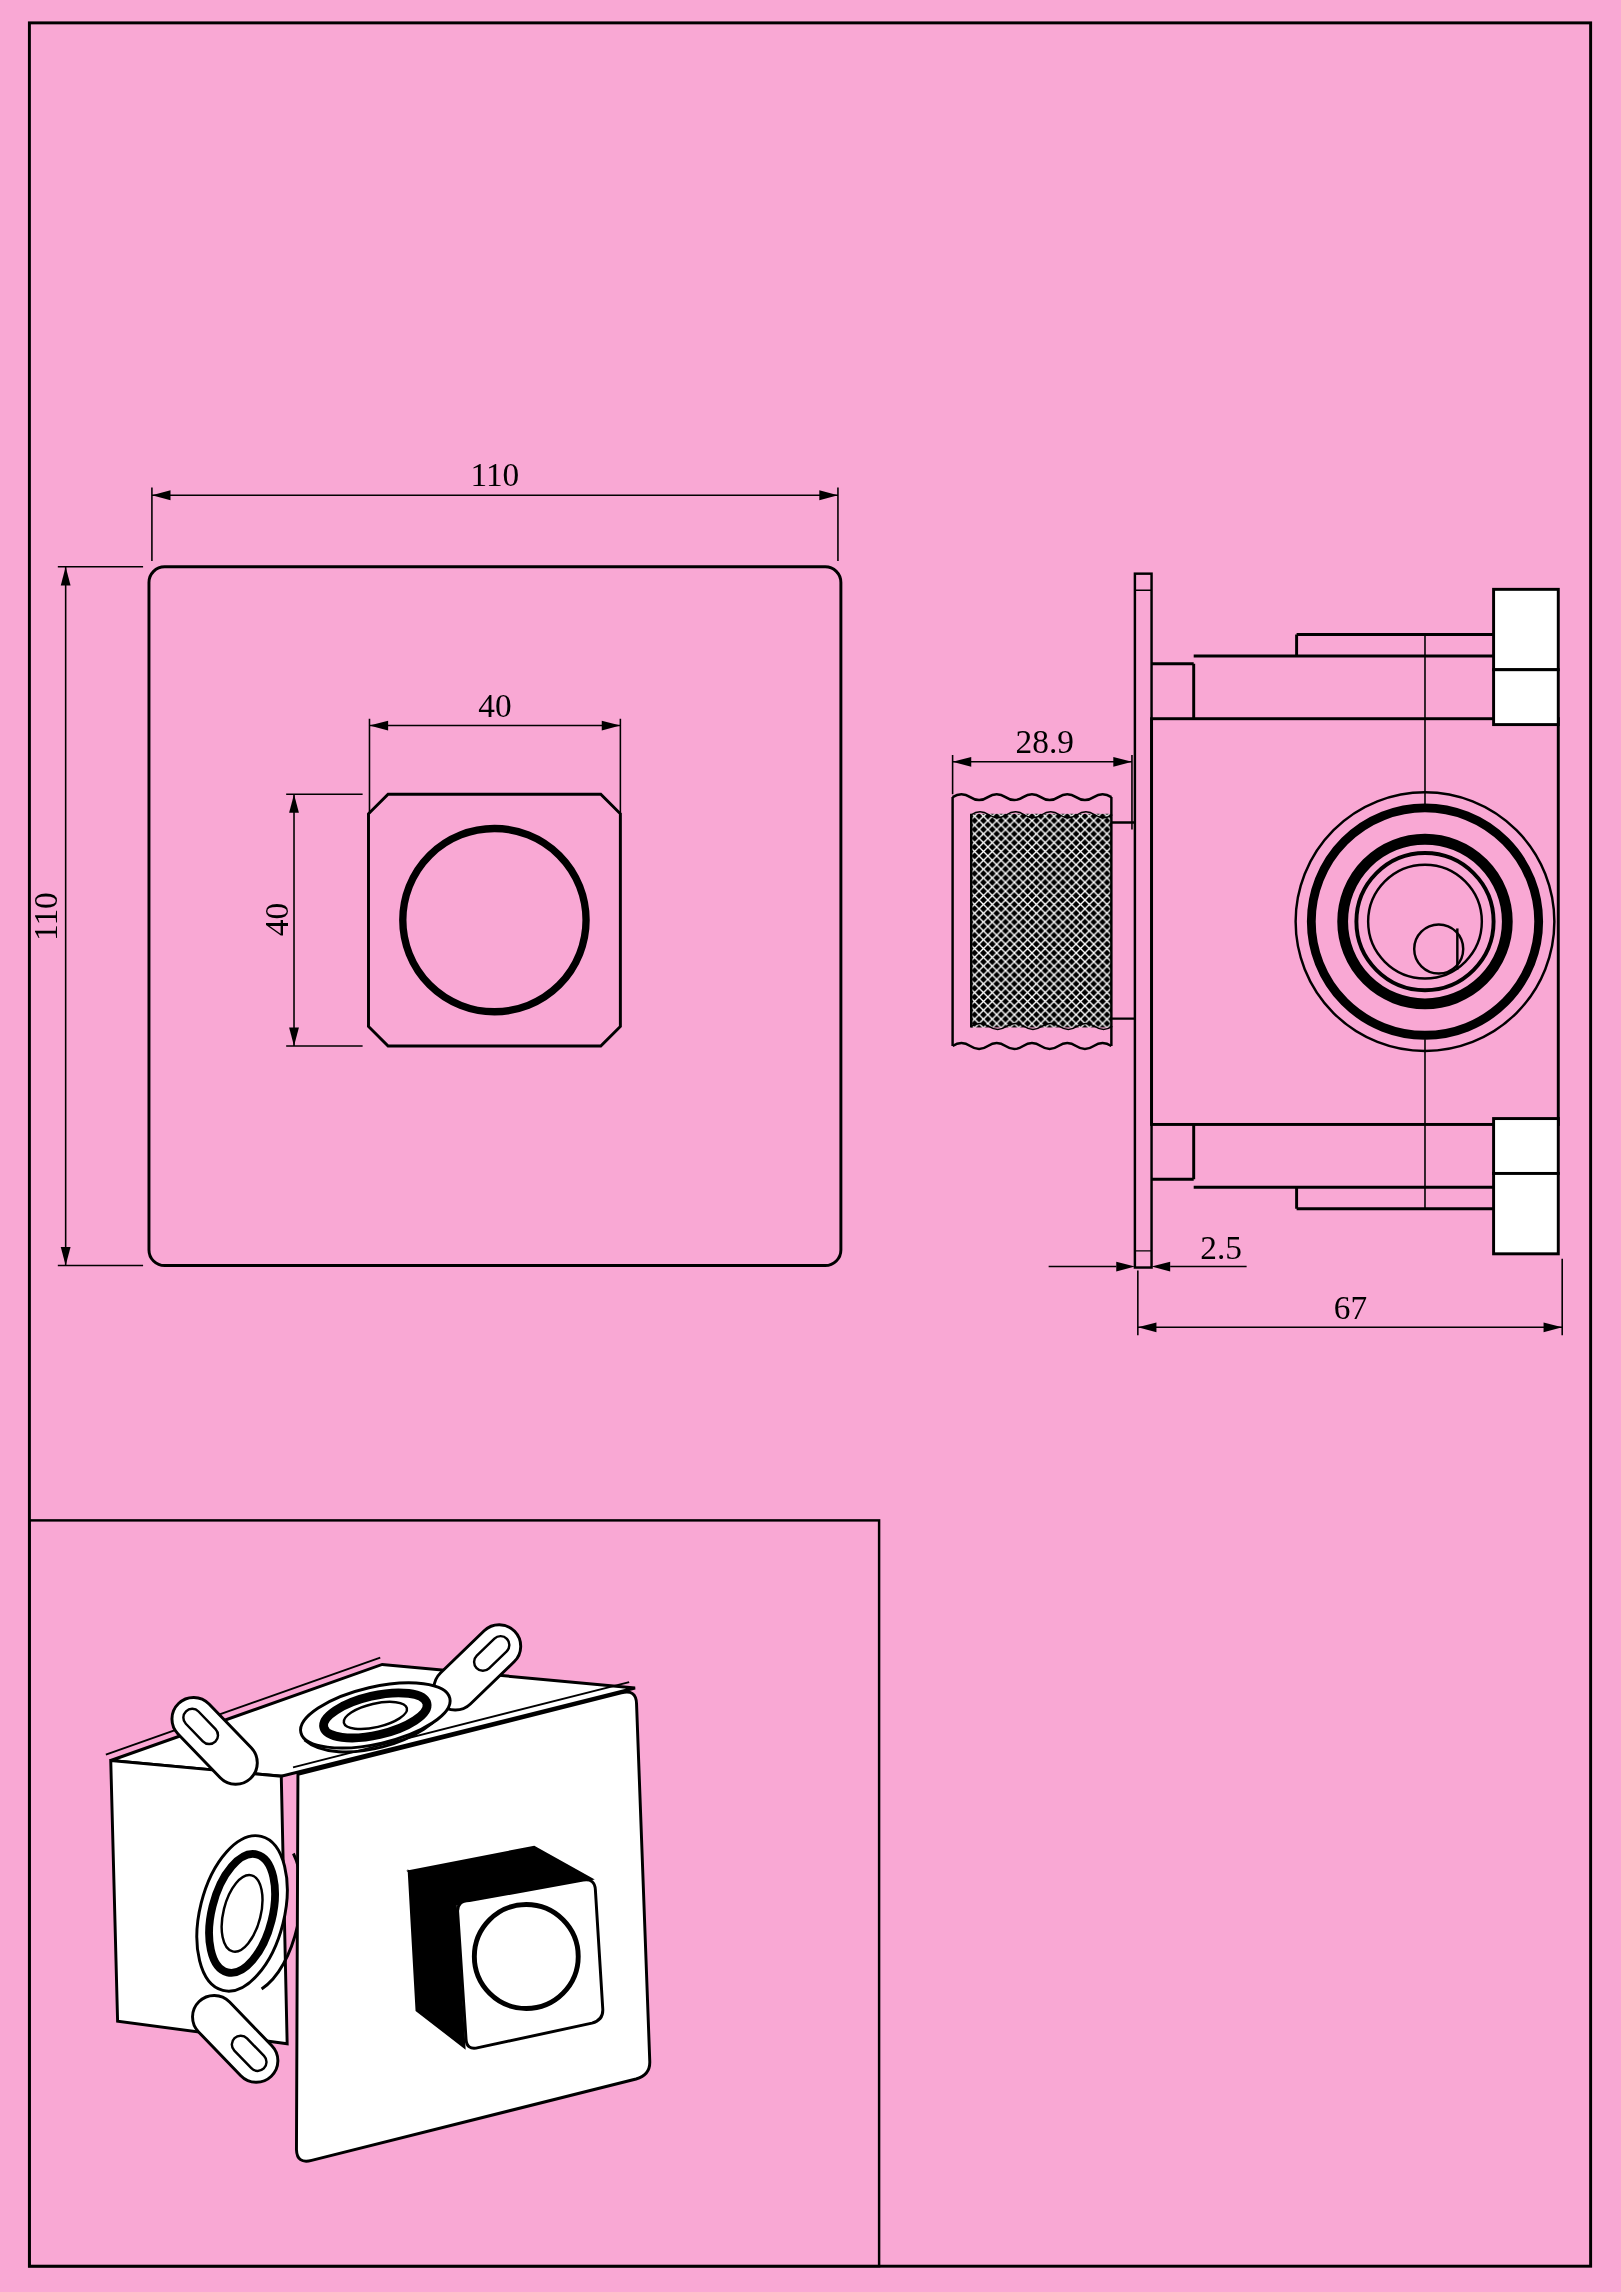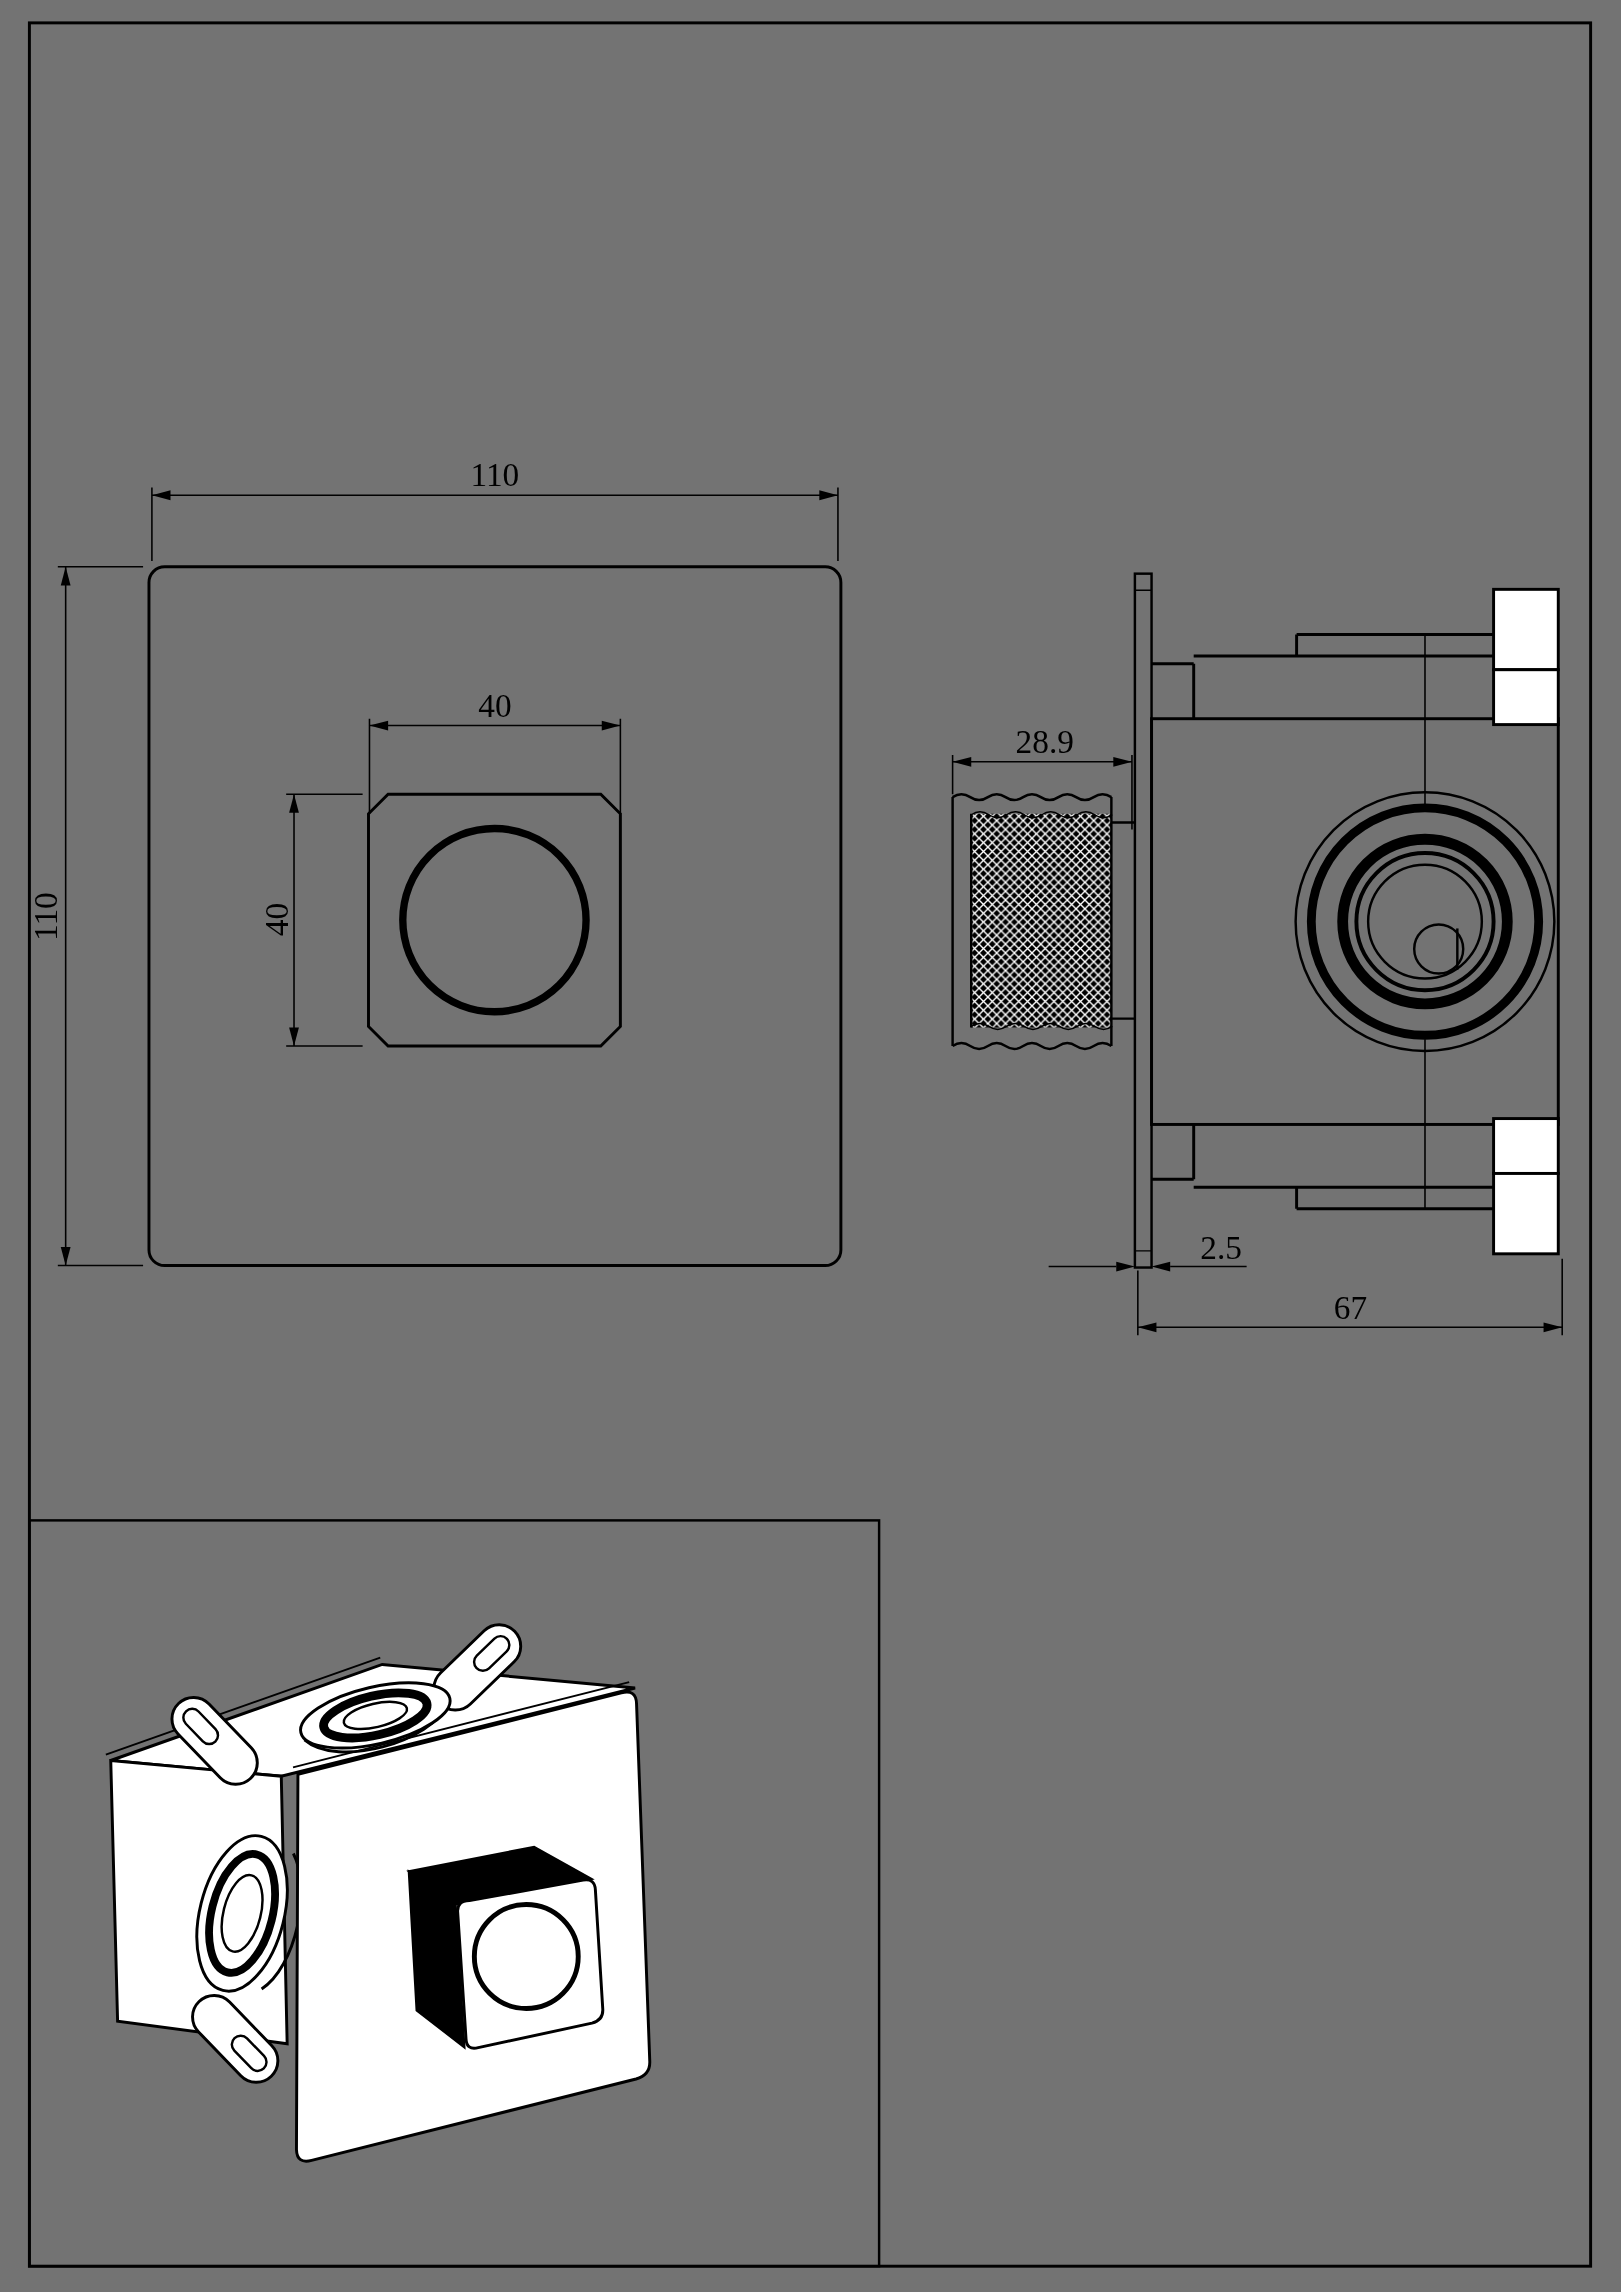--- a/index.html
+++ b/index.html
@@ -1,17 +1,17 @@
 <!DOCTYPE html>
 <html><head>
 <meta charset="utf-8">
 <style>
   html,body{margin:0;padding:0;background:#ffffff;}
   body{width:1621px;height:2293px;font-family:"Liberation Sans",sans-serif;}
-  .sheet{position:relative;width:1621px;height:2293px;background:#737373;}
+  .sheet{position:relative;width:1621px;height:2293px;background:#f9a8d4;}
   svg{display:block;}
   svg text{font-family:"Liberation Serif","DejaVu Serif",serif;font-size:34px;fill:#000;}
   .ln{stroke:#000;fill:none;}
   .w3{stroke-width:3;}
   .w25{stroke-width:2.5;}
   .w2{stroke-width:2;}
   .thin{stroke-width:1.6;}
   .arr{fill:#000;stroke:none;}
   .wh{fill:#ffffff;}
 </style>

